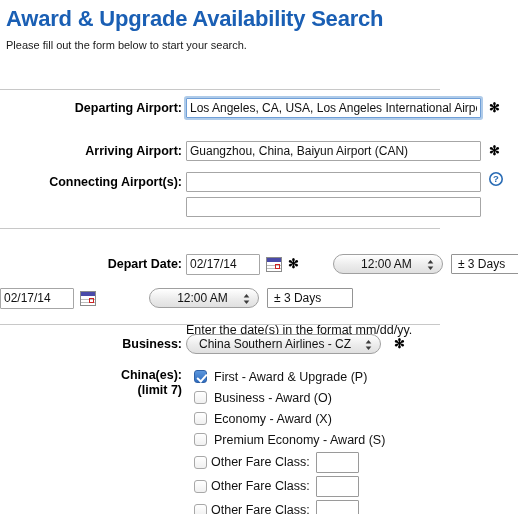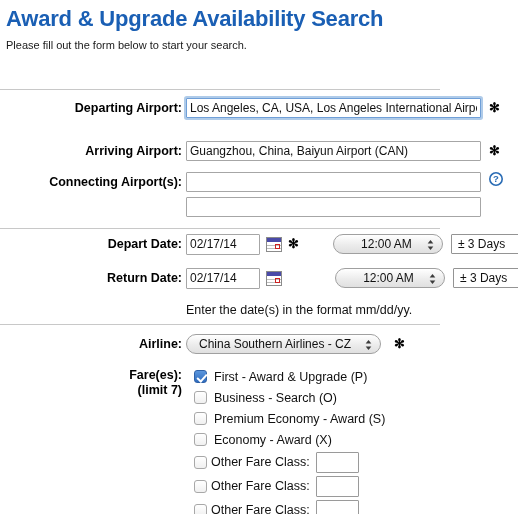--- a/index.html
+++ b/index.html
@@ -285,21 +285,21 @@
           <text x="7" y="10.4" font-family="Liberation Sans, sans-serif" font-size="9.5" font-weight="bold" fill="#2a6cb5" text-anchor="middle">?</text>
         </svg>
       </span>
     </div>
   </div>
 
   <div class="block" style="top:222px;">
     <hr class="divider">
   </div>
 
-  <div class="block" style="top:226px;">
+  <div class="block" style="top:246px;">
 
     <div class="row">
       <div class="lbl">Depart Date:</div>
       <div class="fields">
         <input class="txt date" type="text" value="02/17/14" style="">
         <span class="cal-icon">
           <span class="cal-top"></span>
             <span class="cal-g1"></span>
             <span class="cal-g2"></span>
             <span class="cal-day"></span>
@@ -315,21 +315,20 @@
           </span>
         </span>
         <span class="sel-sq days" style="margin-left:8px;">
           <span>± 3 Days</span>
           
         </span>
       </div>
     </div>
 
     <div class="row" style="margin-top:10px;">
-      <div class="lbl">Return Date:</div>
       <div class="fields">
         <input class="txt date" type="text" value="02/17/14" style="">
         <span class="cal-icon">
           <span class="cal-top"></span>
             <span class="cal-g1"></span>
             <span class="cal-g2"></span>
             <span class="cal-day"></span>
         </span>
         <span class="sel-aqua time" style="margin-left:53px;">
           <span class="sel-text">12:00 AM</span>
@@ -353,60 +352,60 @@
     </div>
   </div>
 
   <div class="block" style="top:318px;">
     <hr class="divider">
   </div>
 
   <div class="block" style="top:326px;">
 
     <div class="row">
-      <div class="lbl">Airline:</div>
+      <div class="lbl">Business:</div>
       <div class="fields">
         <span class="sel-aqua airline">
           <span class="sel-text">China Southern Airlines - CZ</span>
           <span class="arrows">
             <svg width="7" height="12" viewBox="0 0 7 12" aria-hidden="true">
               <polygon points="3.5,1 6.3,4.4 0.7,4.4" fill="#3b3b3b"></polygon>
               <polygon points="3.5,11 6.3,7.6 0.7,7.6" fill="#3b3b3b"></polygon>
             </svg>
           </span>
         </span>
         <span class="reqmark" style="margin-left:13px;">✻</span>
       </div>
     </div>
 
     <div class="row" style="margin-top:10px; align-items:flex-start;">
       <div class="lbl stack" style="padding-top:2px;">
-        <div>Fare(es):</div>
+        <div>China(es):</div>
         <div>(limit 7)</div>
       </div>
       <div class="fields" style="flex-direction:column; align-items:flex-start; padding-left:8px;">
 
         <div class="cbrow">
           <span class="cbox checked"></span>
           <span class="cb-label">First - Award &amp; Upgrade (P)</span>
         </div>
 
         <div class="cbrow">
           <span class="cbox"></span>
-          <span class="cb-label">Business - Search (O)</span>
+          <span class="cb-label">Business - Award (O)</span>
         </div>
 
         <div class="cbrow">
           <span class="cbox"></span>
+          <span class="cb-label">Economy - Award (X)</span>
+        </div>
+
+        <div class="cbrow">
+          <span class="cbox"></span>
           <span class="cb-label">Premium Economy - Award (S)</span>
-        </div>
-
-        <div class="cbrow">
-          <span class="cbox"></span>
-          <span class="cb-label">Economy - Award (X)</span>
         </div>
 
         <div class="cbrow" style="height:24px;">
           <span class="cbox"></span>
           <span class="cb-label tight">Other Fare Class:</span>
           <input class="txt fare" type="text" style="margin-left: 6px;" value="">
         </div>
 
         <div class="cbrow" style="height:24px;">
           <span class="cbox"></span>

